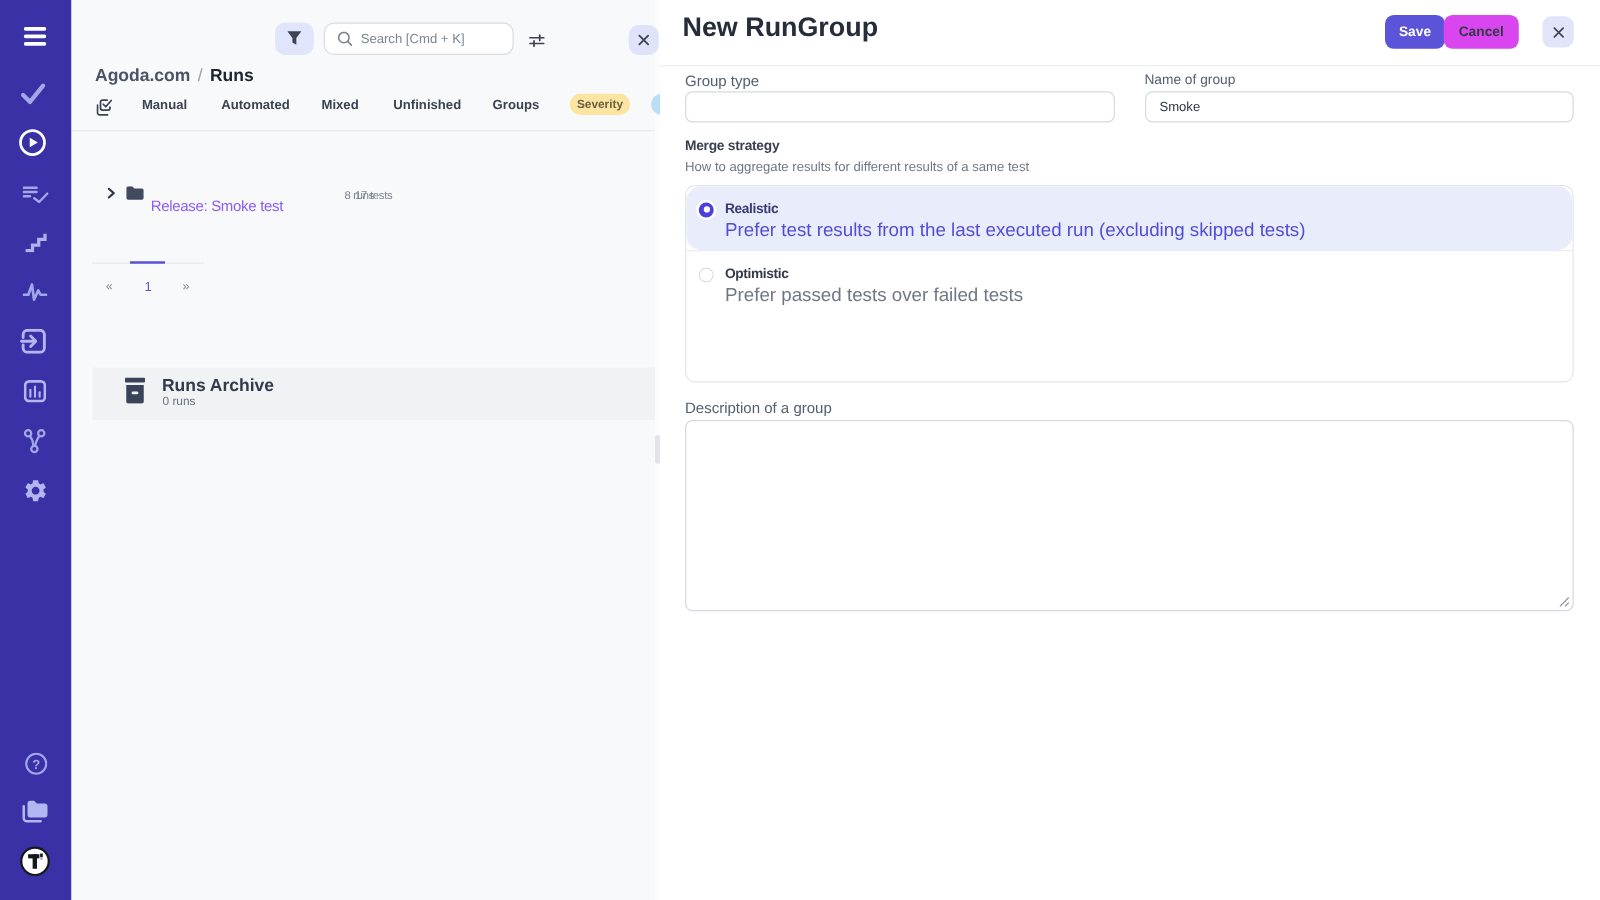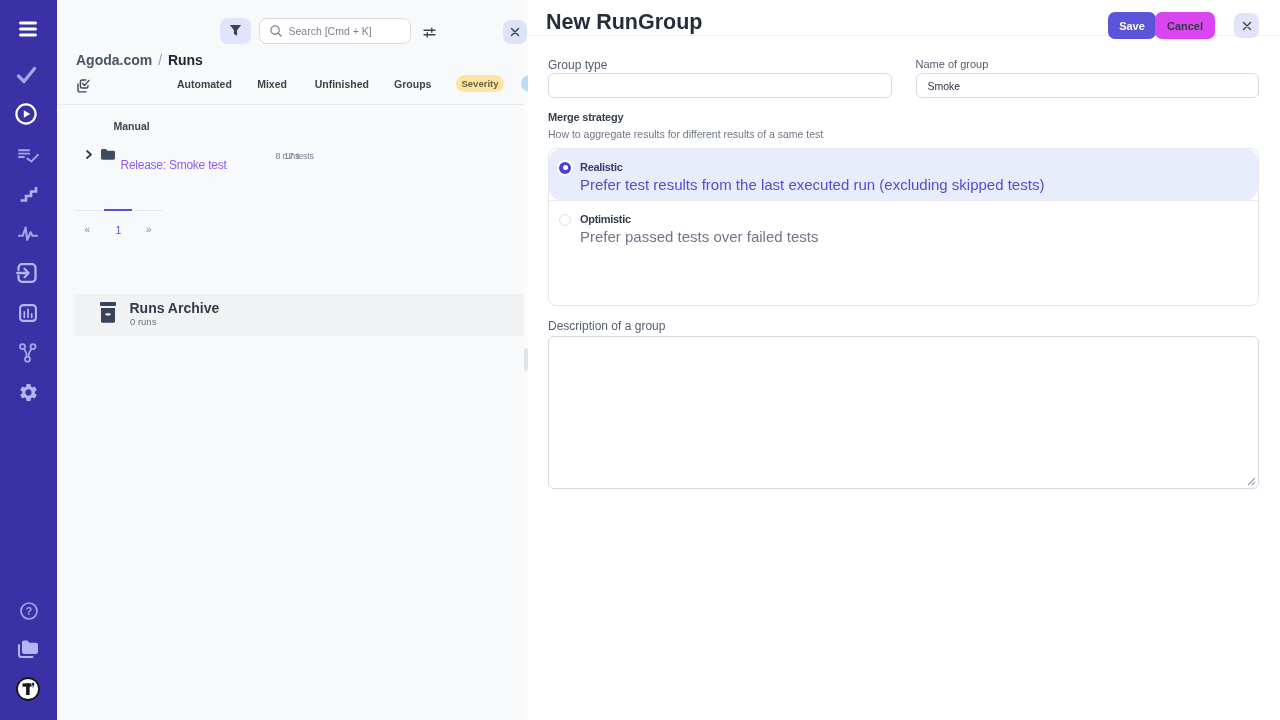--- a/index.html
+++ b/index.html
@@ -35,21 +35,21 @@
 
   #pager { position:absolute; left:16.5px; top:208.5px; width:89px; }
   #pager .pi { position:absolute; top:15px; font-size:10px; color:#848b99; }
 
   #archive { position:absolute; left:16.5px; top:293.5px; width:450.5px; height:42.5px; background:#f1f2f4; }
   #archive .t1 { position:absolute; left:56px; top:6px; font-size:14px; font-weight:bold; color:#323a4b; }
   #archive .t2 { position:absolute; left:56.5px; top:22.5px; font-size:9.5px; color:#6a7280; }
 
   
   #rpanel { left:528px; top:0; width:752px; height:720px; background:#fff; z-index:8; }
-  #rhead { position:absolute; left:0; top:0; width:752px; height:36px; border-bottom:1px solid #edeff1; }
+  #rhead { position:absolute; left:0; top:0; width:752px; height:53px; border-bottom:1px solid #edeff1; }
   #rtitle { position:absolute; left:18px; top:10px; font-size:21.5px; font-weight:bold; color:#262c3a; }
   .btn { position:absolute; top:12px; height:27px; border-radius:7px; font-size:11px; font-weight:bold; display:flex; align-items:center; justify-content:center; }
   #bsave { left:580px; width:48px; background:#5b53d8; color:#fff; }
   #bcancel { left:627px; width:60px; background:#d946ef; color:#333947; }
   #bx { left:706px; top:13px; width:25px; height:25px; background:#e2e5f9; color:#3c4353; font-size:11px; font-weight:normal; }
 
   .flabel { position:absolute; font-size:12px; color:#535e70; }
   .finput { position:absolute; height:25px; background:#fff; border:1px solid #d5d9e1; border-radius:6px; }
 
   #radios { position:absolute; left:20px; top:147.5px; width:711px; height:158px; border:1px solid #e4e6eb; border-radius:8px; background:#fff; overflow:hidden; }
@@ -98,21 +98,21 @@
     </div>
 
   <div id="tabs">
     <svg style="position:absolute; left:20px; top:16.5px;" width="13" height="14" viewBox="0 0 13 14">
       <g stroke="#3d4454" stroke-width="1.4" fill="none" stroke-linecap="round" stroke-linejoin="round">
         <path d="M1 5 V11.2 a1.7 1.7 0 0 0 1.7 1.7 H9"></path>
         <path d="M8.8 1 H5 a1.6 1.6 0 0 0 -1.6 1.6 v4.8 a1.6 1.6 0 0 0 1.6 1.6 h4.4 a1.6 1.6 0 0 0 1.6 -1.6 V6.6"></path>
         <path d="M5.6 4.4 L7.6 6.4 L12 1.4"></path>
       </g>
     </svg>
-    <span class="t" style="left:56.5px;margin-top:42px;">Manual</span>
+    <span class="t" style="left:56.5px;">Manual</span>
     <span class="t" style="left:120px;">Automated</span>
     <span class="t" style="left:200.2px;">Mixed</span>
     <span class="t" style="left:257.7px;">Unfinished</span>
     <span class="t" style="left:337.1px;">Groups</span>
     <div class="chip" style="left:399px; top:13px; padding:0 5.5px; background:#fce5a1; color:#6b6140;">Severity</div>
     <div class="chip" style="left:464px; top:13px; width:14px; background:#b9def6; border-radius:9px 0 0 9px;"></div>
   </div>
 
   <div id="tree">
     <svg style="position:absolute; left:29px; top:5px;" width="6" height="9" viewBox="0 0 6 9">

